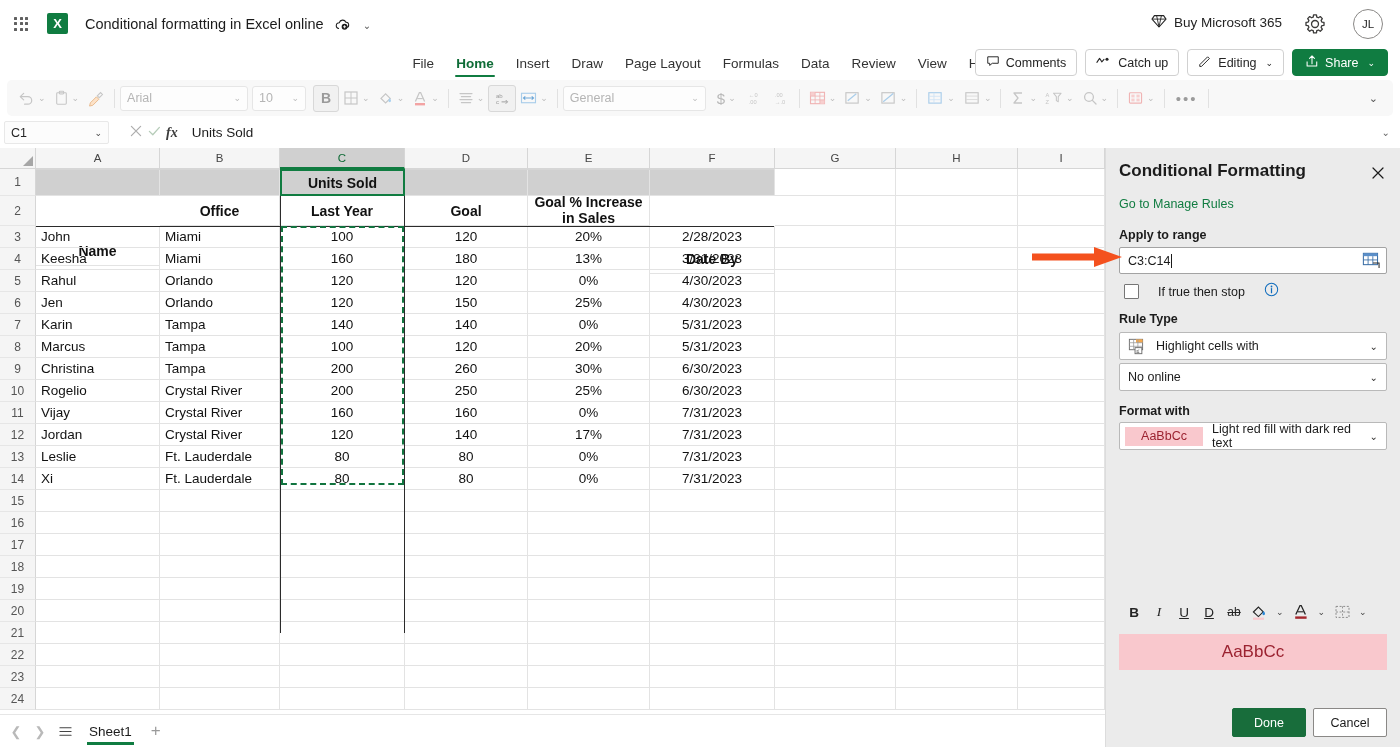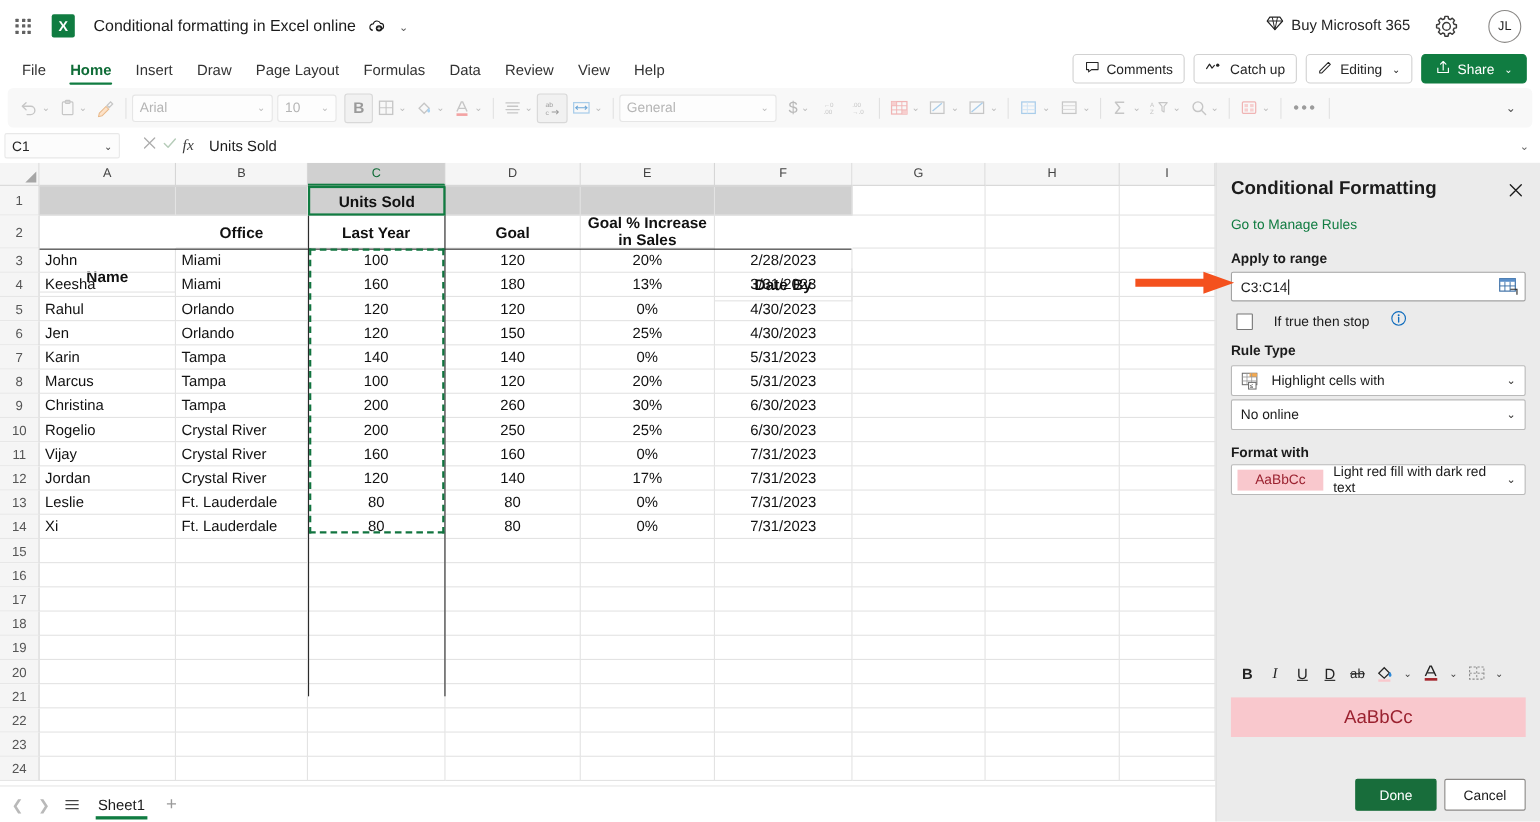--- a/index.html
+++ b/index.html
@@ -42,21 +42,21 @@
   .gear-btn { position: absolute; right: 73px; top: 12px; width: 24px; height: 24px; cursor: pointer; }
   .avatar {
     position: absolute; right: 17px; top: 9px; width: 30px; height: 30px;
     border-radius: 50%; border: 1px solid #8a8886; color: #242424;
     font-size: 11.5px; display: flex; align-items: center; justify-content: center;
     cursor: pointer; background: #fff;
   }
 
   
   .tabbar { position: absolute; top: 47px; left: 0; width: 1400px; height: 32px; background: #fff; }
-  .tabs { display: flex; align-items: center; height: 32px; padding-left: 9px; }
+  .tabs { display: flex; align-items: center; height: 32px; padding-left: 9px; justify-content: center; }
   .tab {
     font-size: 13.5px; color: #333333; padding: 0 11px; height: 30px;
     display: flex; align-items: center; cursor: pointer; position: relative; white-space: nowrap;
   }
   .tab.active { color: #0f6c37; font-weight: bold; }
   .tab.active::after {
     content: ""; position: absolute; bottom: 1px; left: 10px; right: 10px;
     height: 2.5px; background: #107c41; border-radius: 2px;
   }
   .ribbon-right { position: absolute; right: 12px; top: 49px; display: flex; align-items: center; gap: 8px; }
@@ -84,21 +84,21 @@
   .tb-box { border: 1px solid #d8d8d8; border-radius: 3px; background: #f1f1f1; }
   .dots { letter-spacing: 2px; font-size: 15px; color: #9b9b9b; padding: 0 6px; }
 
   
   .fbar { position: absolute; top: 118px; left: 0; width: 1400px; height: 29px; background: #fff; display: flex; align-items: center; }
   .namebox {
     margin-left: 4px; width: 105px; height: 23px; border: 1px solid #e8e8e8; background: #fcfcfc;
     border-radius: 2px; display: flex; align-items: center; justify-content: space-between;
     padding: 0 6px; font-size: 12.5px; color: #242424; cursor: pointer;
   }
-  .fb-icons { display: flex; align-items: center; gap: 4px; margin-left: 20px; }
+  .fb-icons { display: flex; align-items: center; gap: 4px; margin-left: 20px; font-weight: bold; }
   .fx { font-style: italic; font-size: 14px; color: #3c3c3c; font-family: "Liberation Serif", serif; }
   .formula-input {
     margin-left: 14px; flex: 1; height: 23px; font-size: 13.5px; color: #1b1b1b;
     display: flex; align-items: center; cursor: text;
   }
   .fbar-chev { margin-right: 10px; color: #666; font-size: 10px; cursor: pointer; }
 
   
   .gridwrap { position: absolute; top: 148px; left: 0; width: 1105px; height: 566px; background: #fff; overflow: hidden; }
   .corner {

